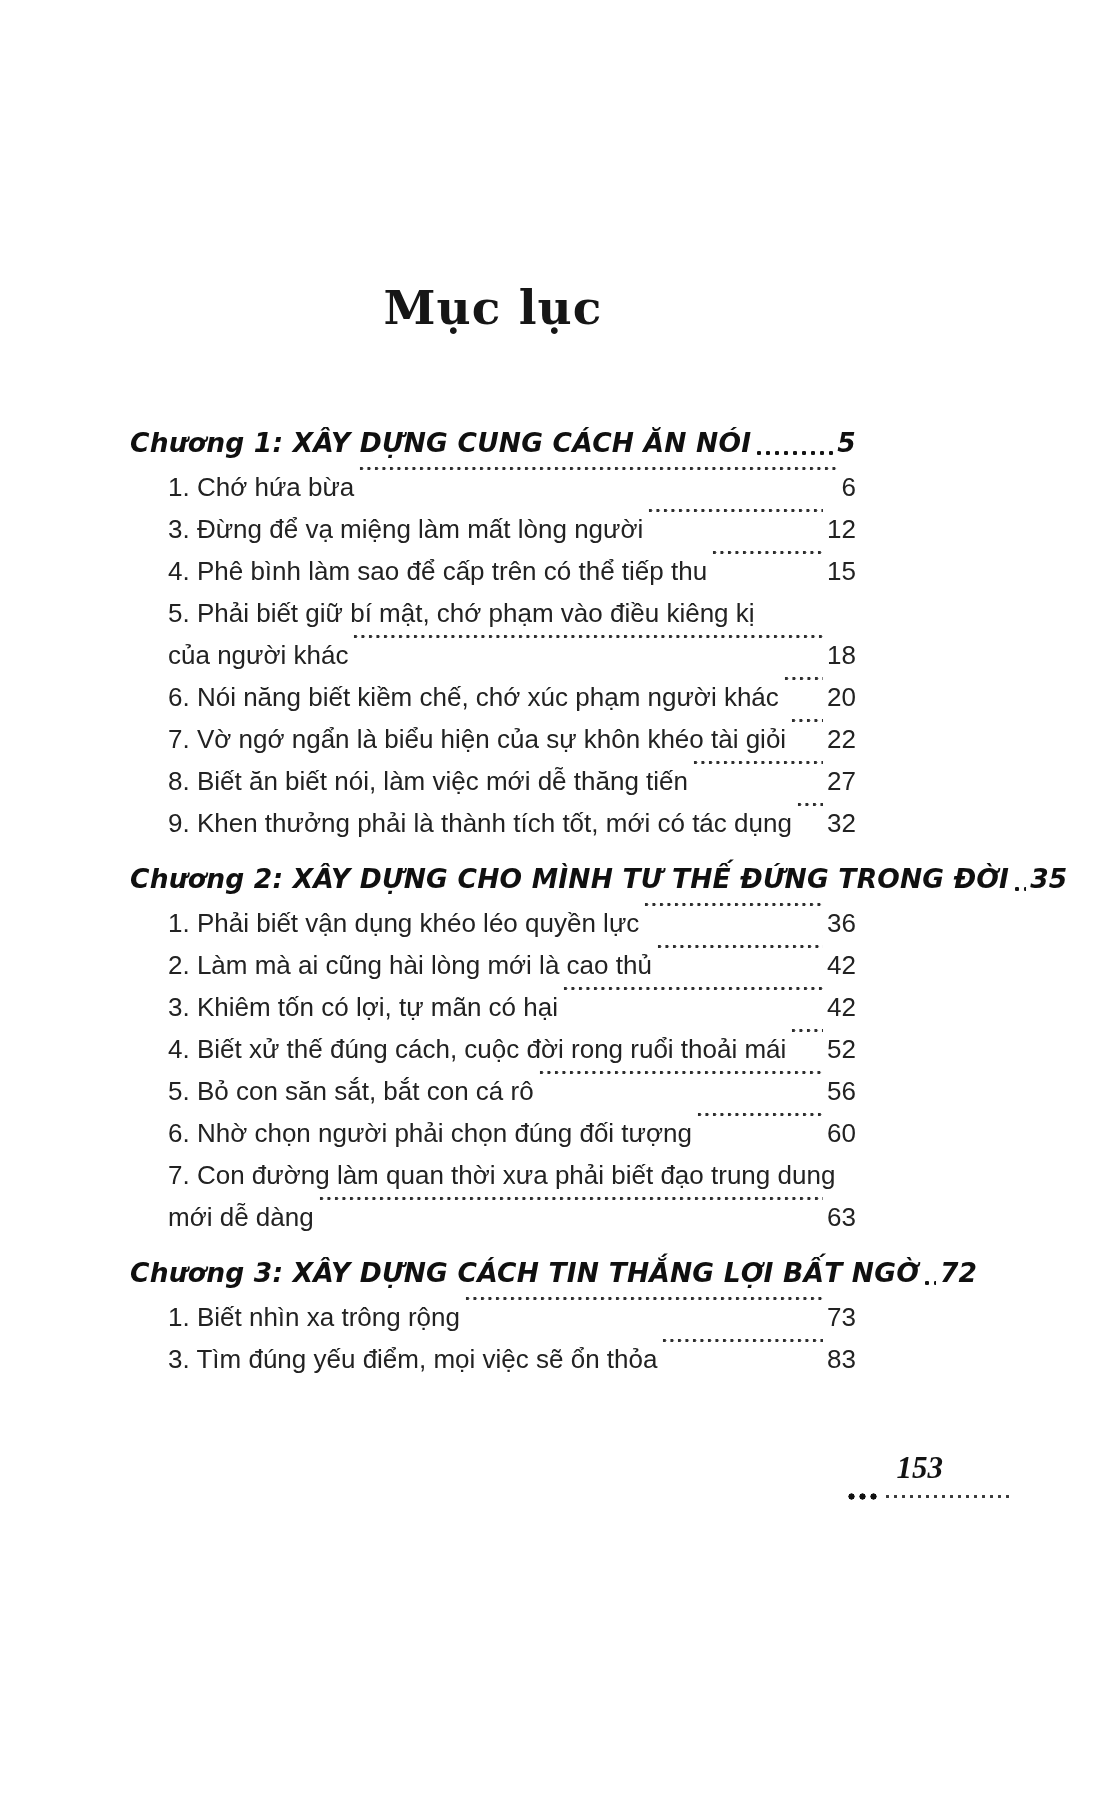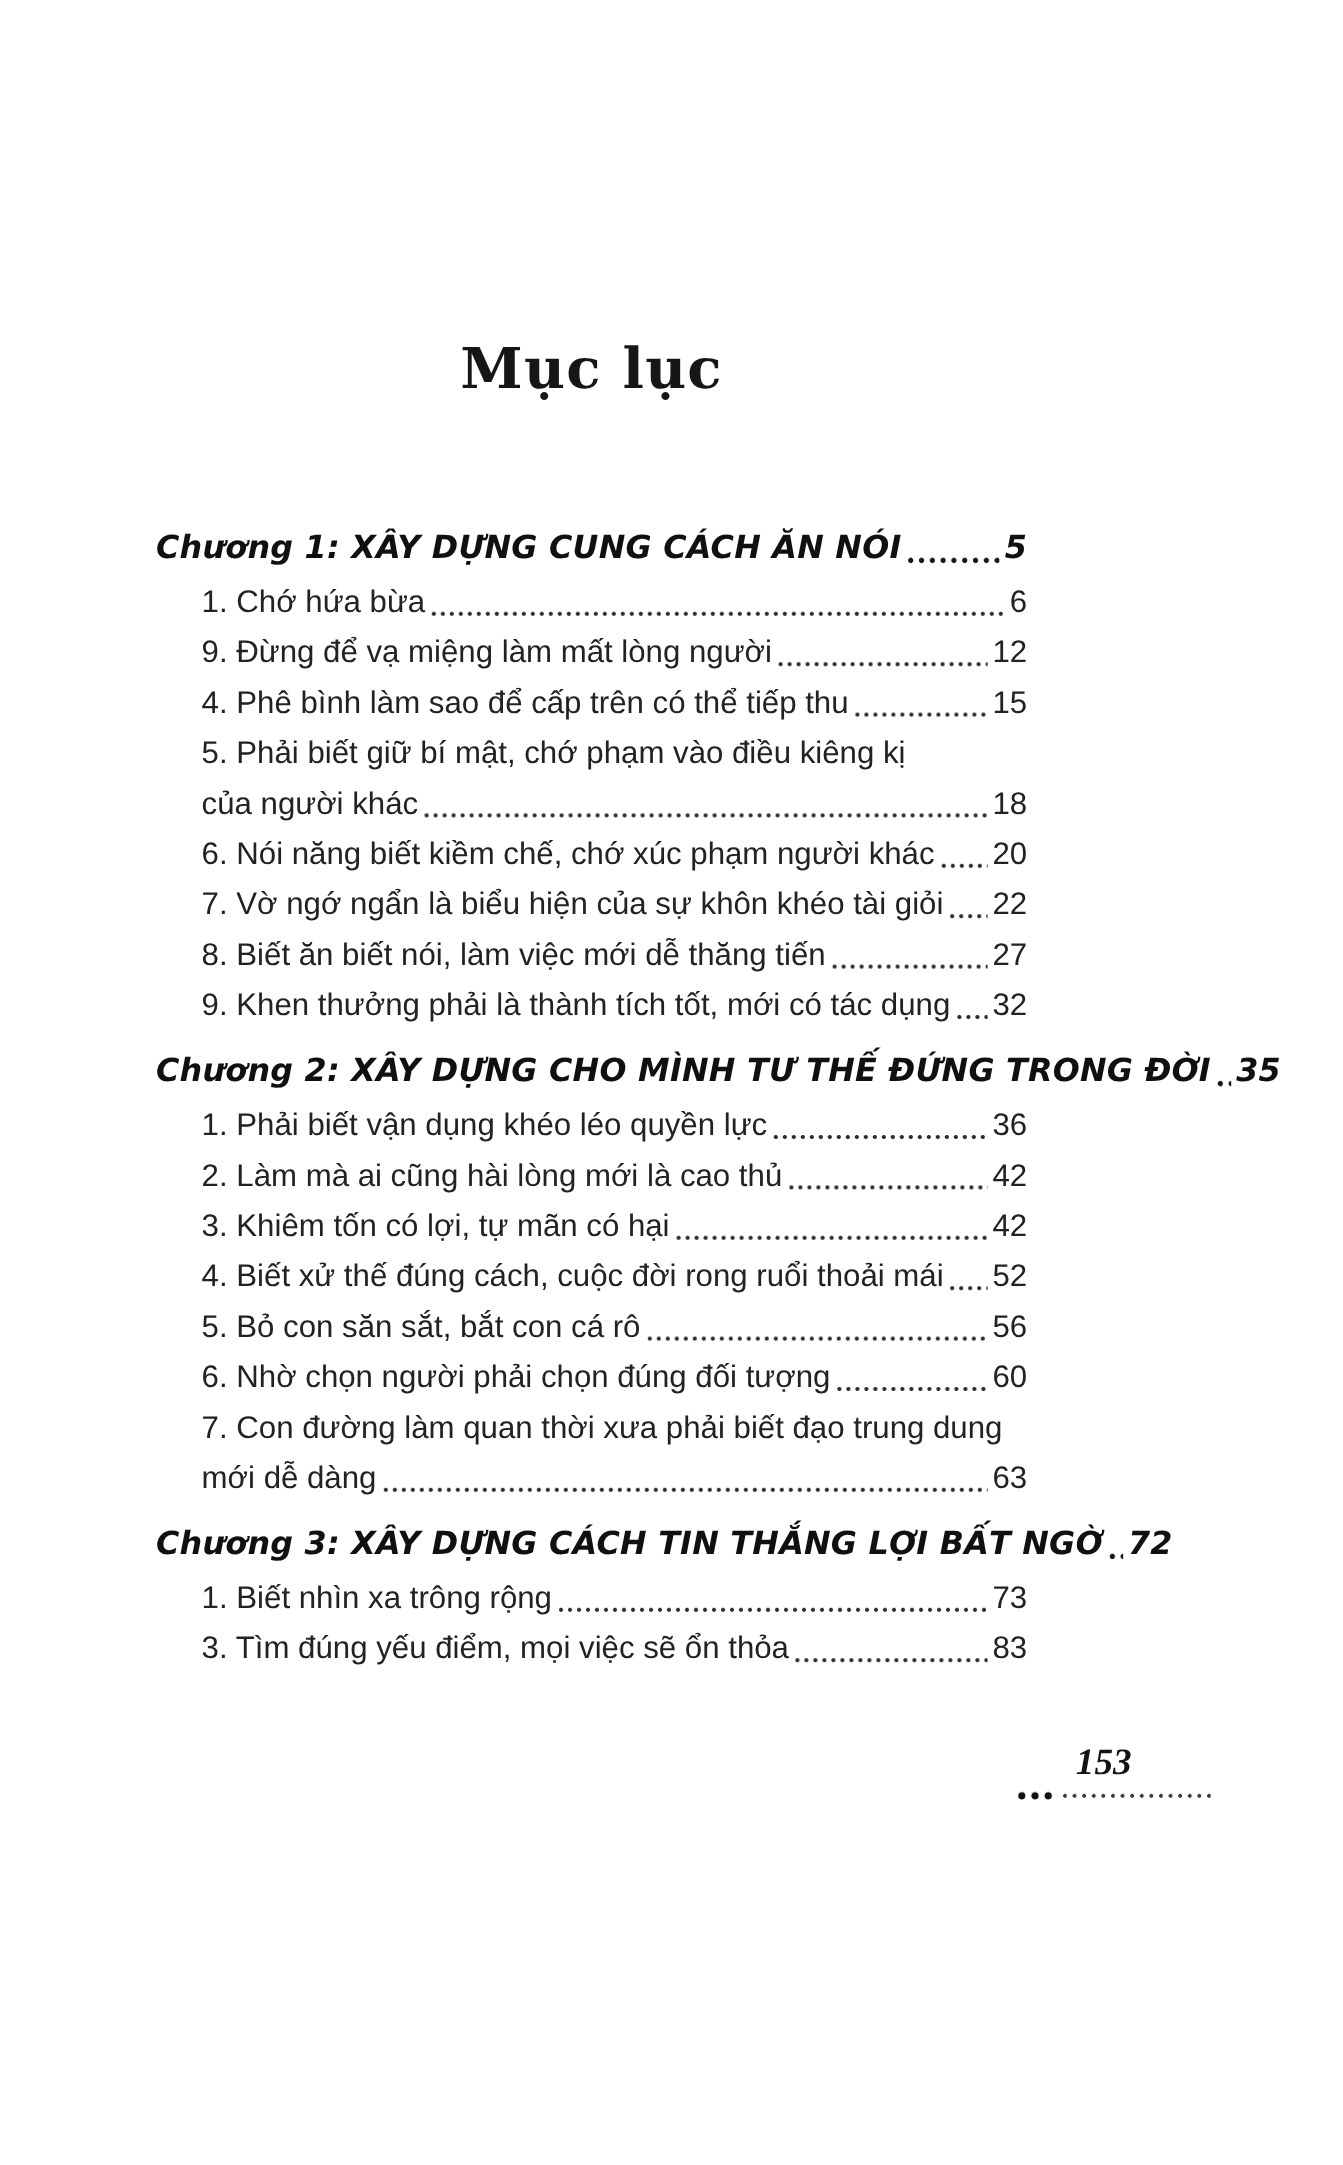--- a/index.html
+++ b/index.html
@@ -23,21 +23,21 @@
     margin: 0;
     text-align: center;
     font-family: "DejaVu Serif", "Liberation Serif", serif;
     font-size: 47px;
     font-weight: 600;
     letter-spacing: 1px;
     color: #161616;
   }
   .toc {
     position: absolute;
-    top: 436px;
+    top: 422px;
     left: 130px;
     width: 726px;
     font-family: "Liberation Sans", "DejaVu Sans", sans-serif;
     font-size: 26px;
     color: #222222;
   }
   .chapter-row {
     display: flex;
     align-items: flex-end;
     line-height: 42px;
@@ -46,21 +46,20 @@
     font-family: "DejaVu Sans", "Liberation Sans", sans-serif;
     font-weight: bold;
     font-style: italic;
     font-size: 26.5px;
     color: #101010;
     letter-spacing: 0.2px;
   }
   .toc > .chapter-row:first-child { margin-top: 0; }
   .item-line {
     display: flex;
-    align-items: flex-end;
     line-height: 42px;
   }
   .item-text {
     padding-left: 38px;
     white-space: nowrap;
   }
   .chapter-label { white-space: nowrap; }
   .leader {
     flex: 1 1 auto;
     height: 5px;
@@ -127,21 +126,21 @@
         <span class="chapter-label">Chương 1: XÂY DỰNG CUNG CÁCH ĂN NÓI</span>
         <span class="leader leader-bold"></span>
         <span class="chapter-page">5</span>
       </div>
       <div class="item-line">
         <span class="item-text">1. Chớ hứa bừa</span>
         <span class="leader"></span>
         <span class="page-num">6</span>
       </div>
       <div class="item-line">
-        <span class="item-text">9. Đừng để vạ miệng làm mất lòng người</span>
+        <span class="item-text">3. Đừng để vạ miệng làm mất lòng người</span>
         <span class="leader"></span>
         <span class="page-num">12</span>
       </div>
       <div class="item-line">
         <span class="item-text">4. Phê bình làm sao để cấp trên có thể tiếp thu</span>
         <span class="leader"></span>
         <span class="page-num">15</span>
       </div>
       <div class="item-block">
         <div class="item-line">

